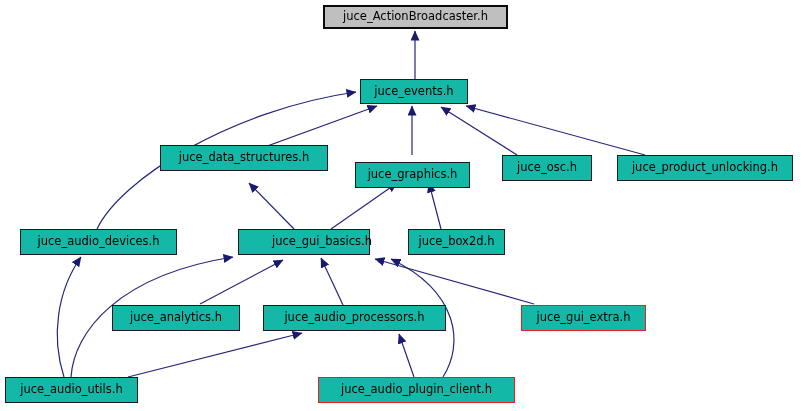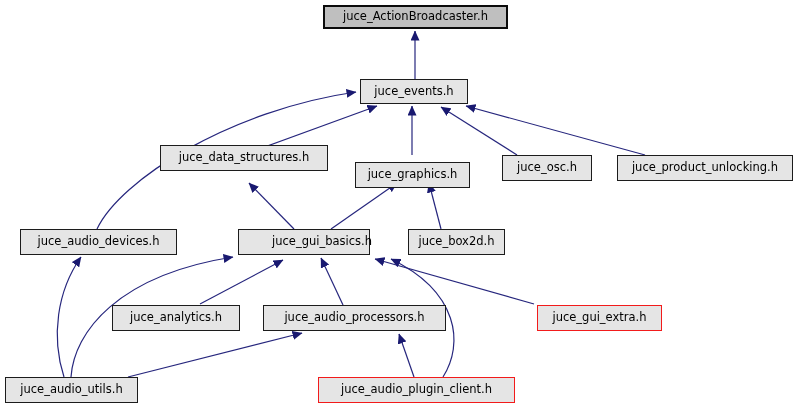--- a/index.html
+++ b/index.html
@@ -23,21 +23,21 @@
   }
   .edge {
     fill: none;
     stroke: #26267d;
     stroke-width: 1.2px;
   }
   .node {
     position: absolute;
     z-index: 2;
     box-sizing: border-box;
-    background: #e5e5e5;
+    background: #14b8a6;
     border: 1px solid #1c1c1c;
     color: #000000;
     font-size: 11.5px;
     line-height: 1;
     display: flex;
     align-items: center;
     justify-content: center;
     white-space: nowrap;
     cursor: pointer;
   }
@@ -85,17 +85,17 @@
       <div class="node" style="left: 360px; top: 79px; width: 108px; height: 25px;">juce_events.h</div>
       <div class="node" style="left: 160px; top: 145px; width: 168px; height: 26px;">juce_data_structures.h</div>
       <div class="node" style="left: 355px; top: 162px; width: 115px; height: 26px;">juce_graphics.h</div>
       <div class="node" style="left: 502px; top: 155px; width: 90px; height: 26px; text-align: center;">juce_osc.h</div>
       <div class="node" style="left: 617px; top: 155px; width: 176px; height: 26px;">juce_product_unlocking.h</div>
       <div class="node" style="left: 20px; top: 229px; width: 157px; height: 26px;">juce_audio_devices.h</div>
       <div class="node" style="left: 238px; top: 229px; width: 132px; height: 26px; padding-left: 36px;">juce_gui_basics.h</div>
       <div class="node" style="left: 408px; top: 229px; width: 97px; height: 26px;">juce_box2d.h</div>
       <div class="node" style="left: 112px; top: 305px; width: 128px; height: 26px;">juce_analytics.h</div>
       <div class="node" style="left: 263px; top: 305px; width: 183px; height: 26px;">juce_audio_processors.h</div>
-      <div class="node red" style="left: 521px; top: 305px; width: 125px; height: 26px; margin-left: 16px;">juce_gui_extra.h</div>
+      <div class="node red" style="left: 521px; top: 305px; width: 125px; height: 26px;">juce_gui_extra.h</div>
       <div class="node" style="left: 5px; top: 377px; width: 133px; height: 26px;">juce_audio_utils.h</div>
       <div class="node red" style="left: 318px; top: 377px; width: 197px; height: 26px;">juce_audio_plugin_client.h</div>
     </div>
 </div>
 
 </body></html>

